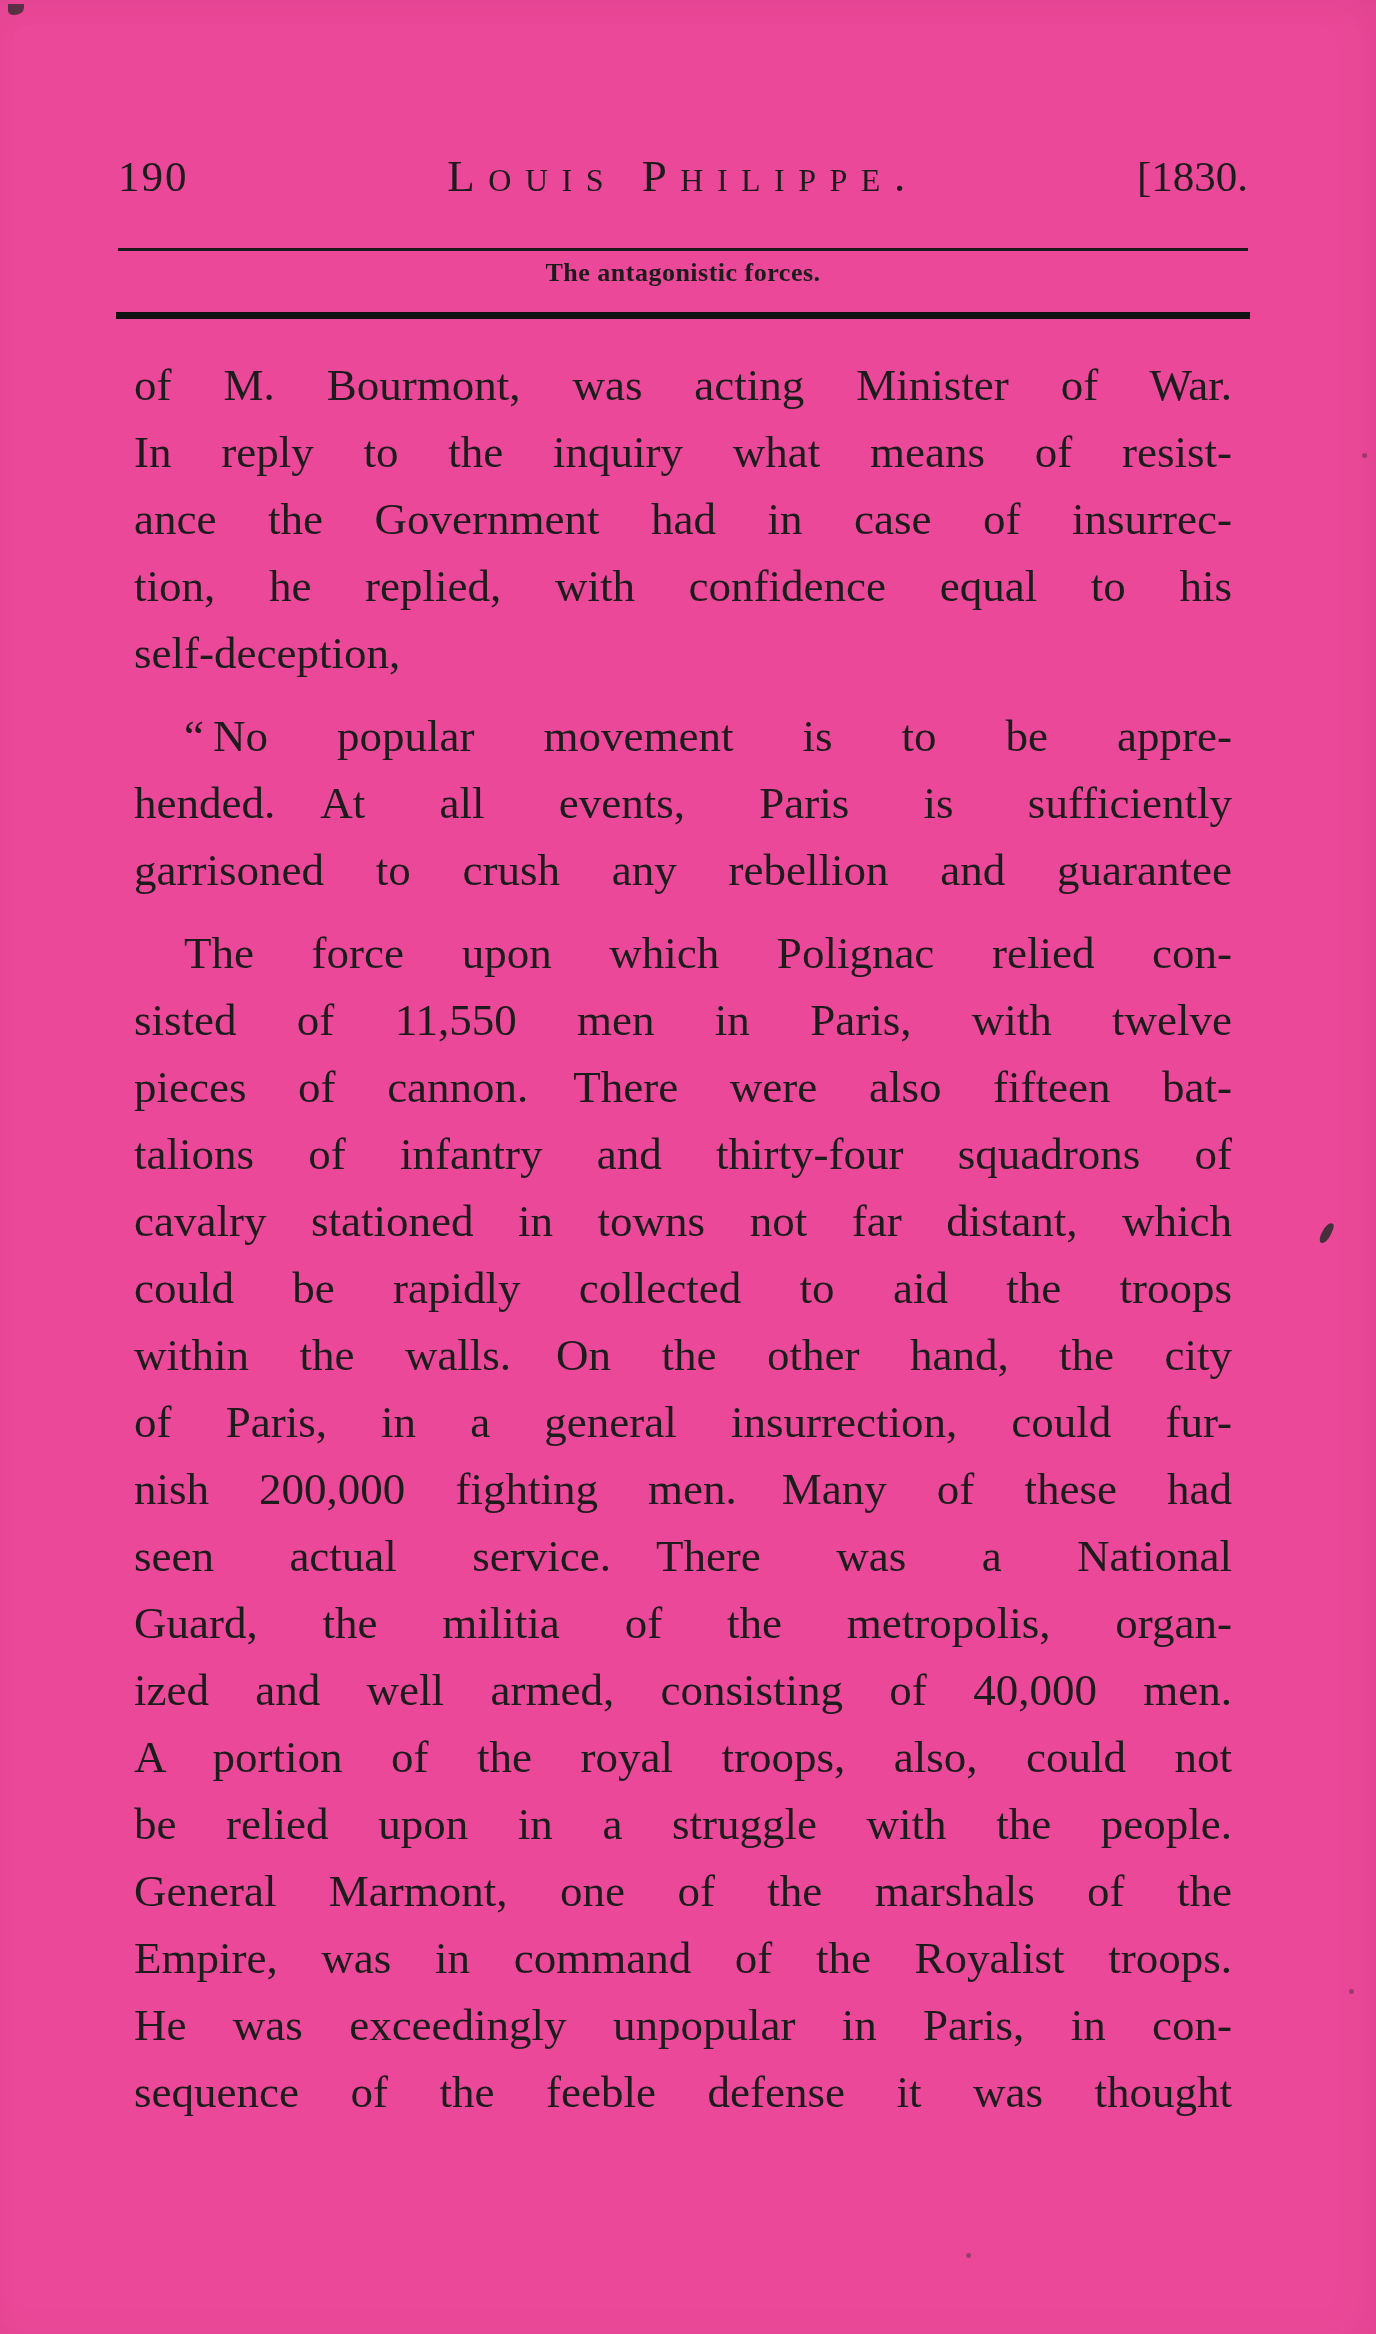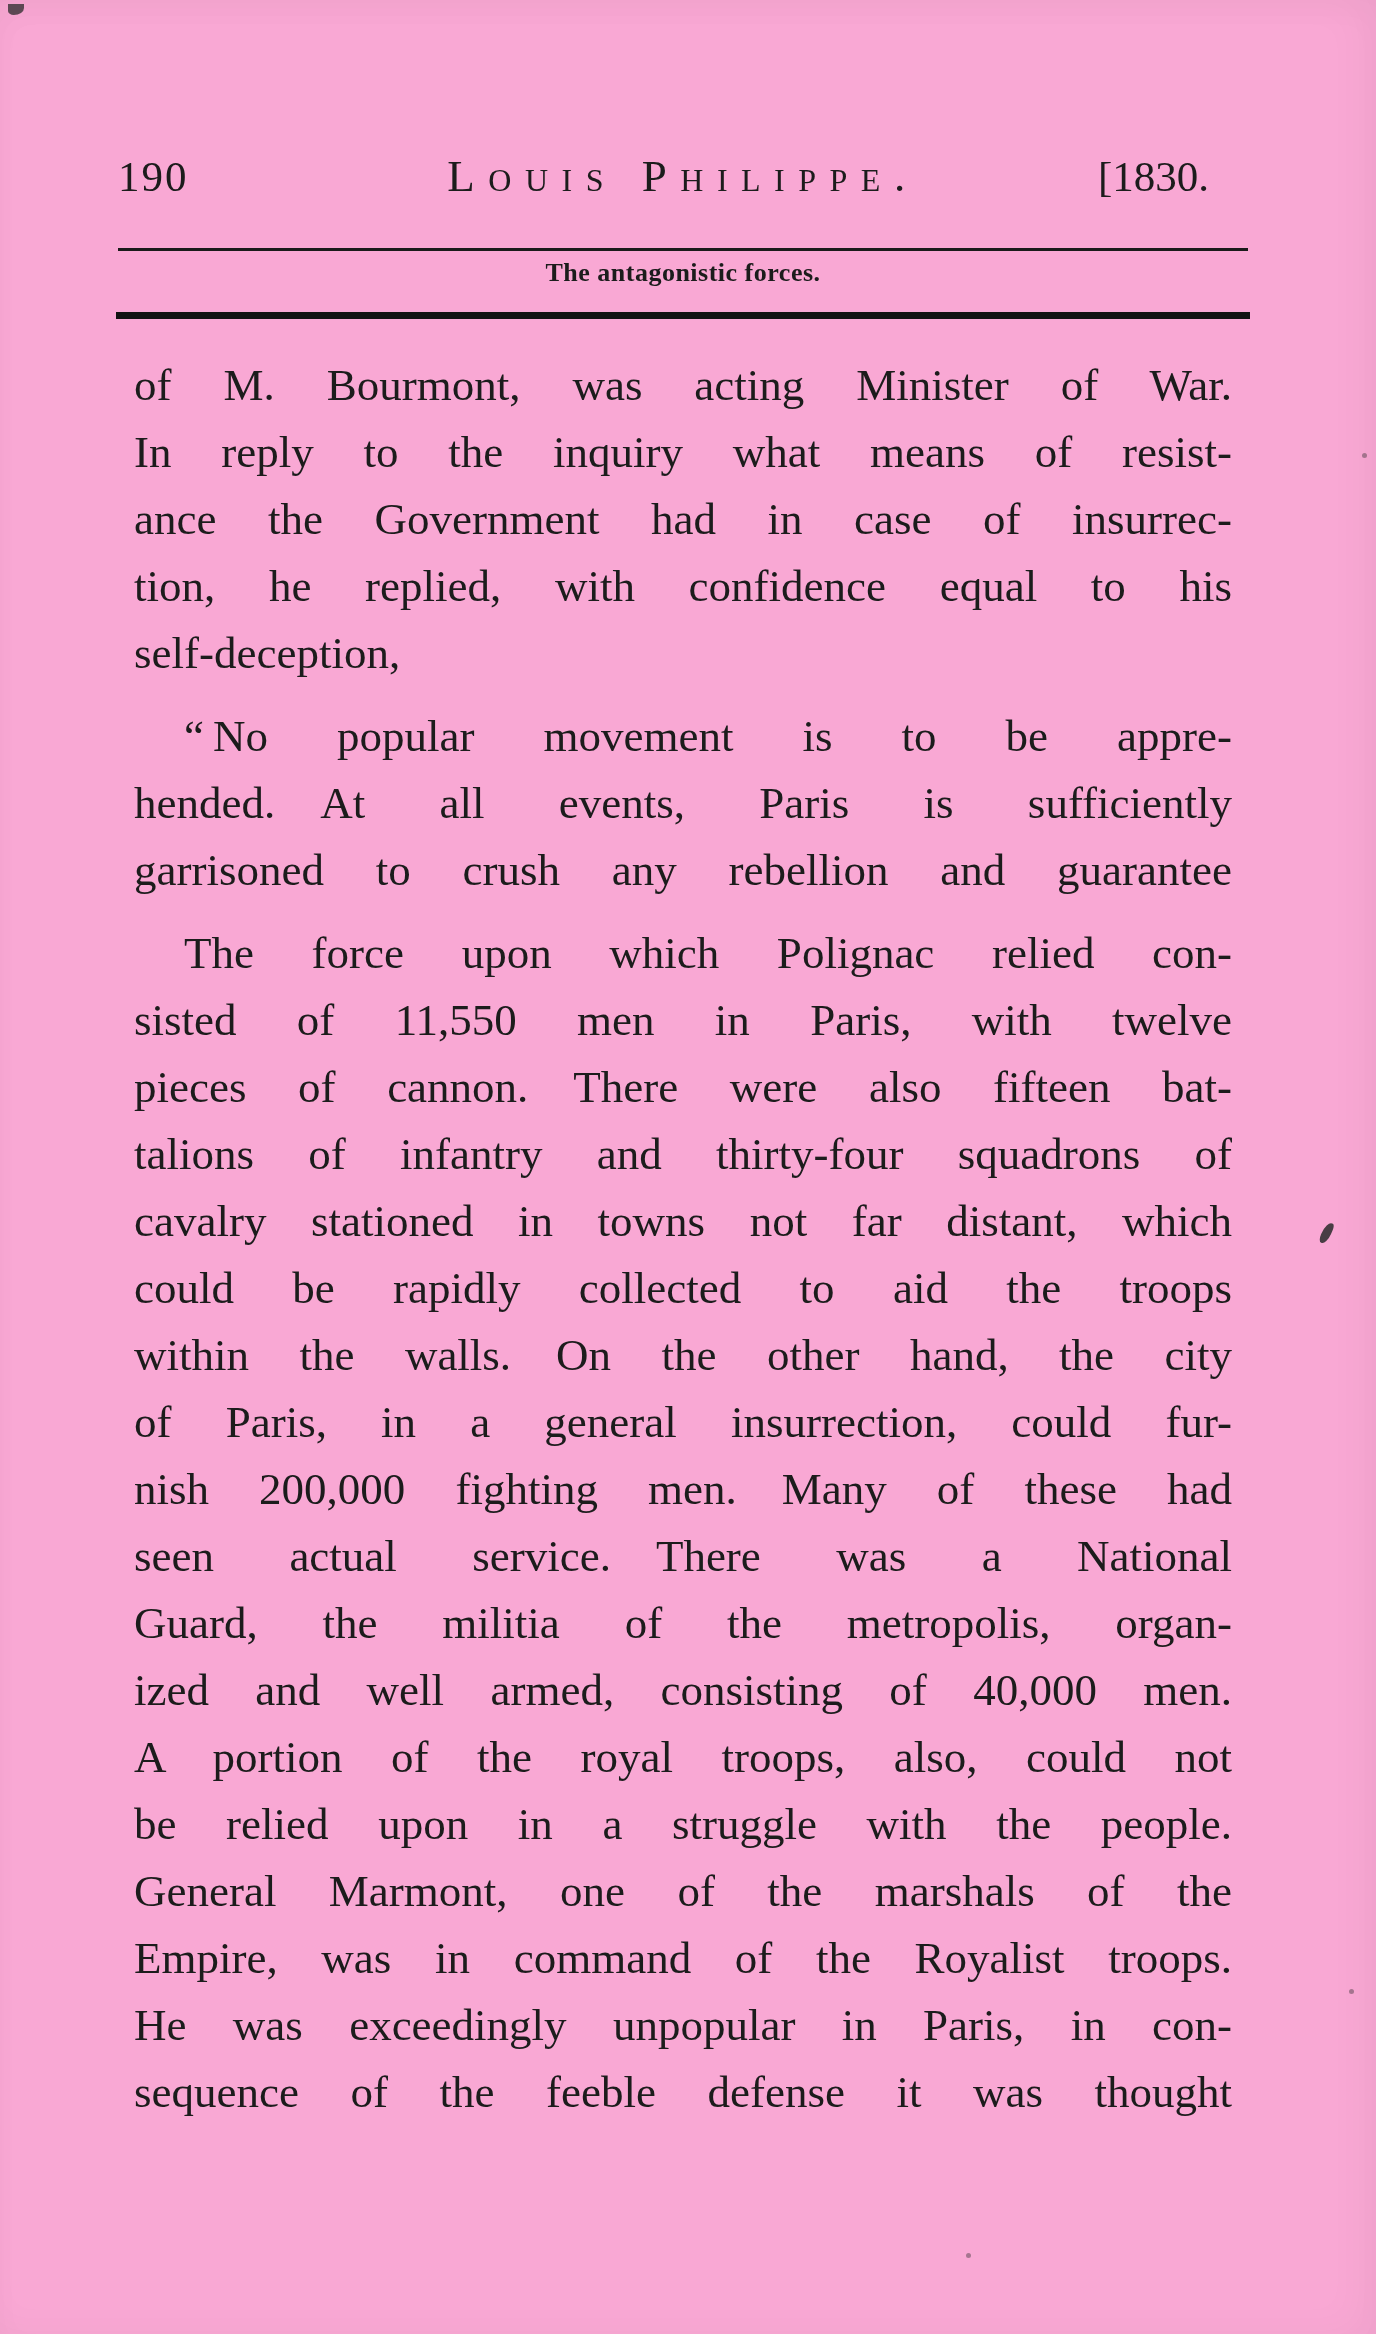--- a/index.html
+++ b/index.html
@@ -5,21 +5,21 @@
   html, body {
     margin: 0;
     padding: 0;
     background: #e8e8e6;
   }
   #page {
     position: relative;
     width: 1376px;
     height: 2334px;
     margin: 0 auto;
-    background: #f9a8d4;
+    background: #ec4899;
     font-family: "Liberation Serif", serif;
     color: #1c1c1c;
     overflow: hidden;
     box-shadow: inset -14px 0 40px rgba(0,0,0,0.035), inset 0 12px 30px rgba(0,0,0,0.02);
   }
 
   
   .header {
     position: absolute;
     left: 118px;
@@ -36,20 +36,21 @@
   .running-title {
     flex: 1;
     text-align: center;
     font-variant: small-caps;
     font-size: 45px;
     letter-spacing: 0.30em;
     white-space: nowrap;
   }
   .edition-date {
     min-width: 150px;
+    text-align: right;
     font-size: 43px;
   }
 
   .rule-thin {
     position: absolute;
     left: 118px;
     top: 248px;
     width: 1130px;
     height: 3px;
     background: #1a1a1a;

